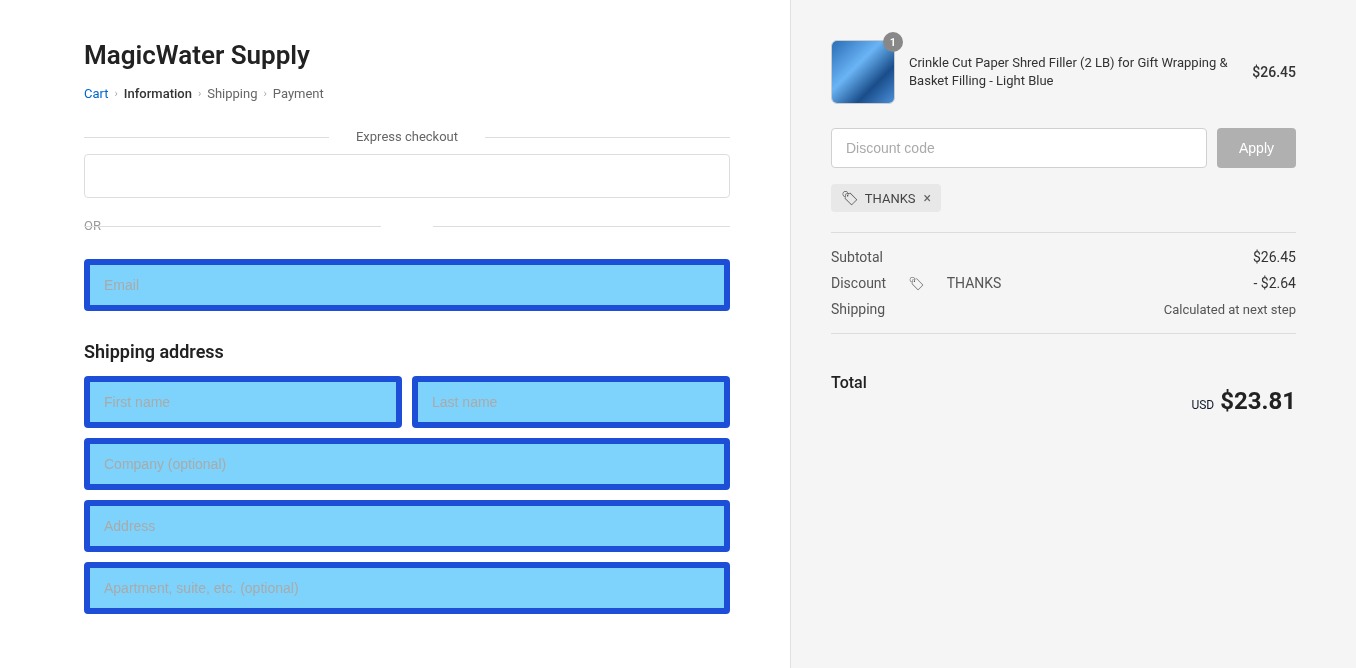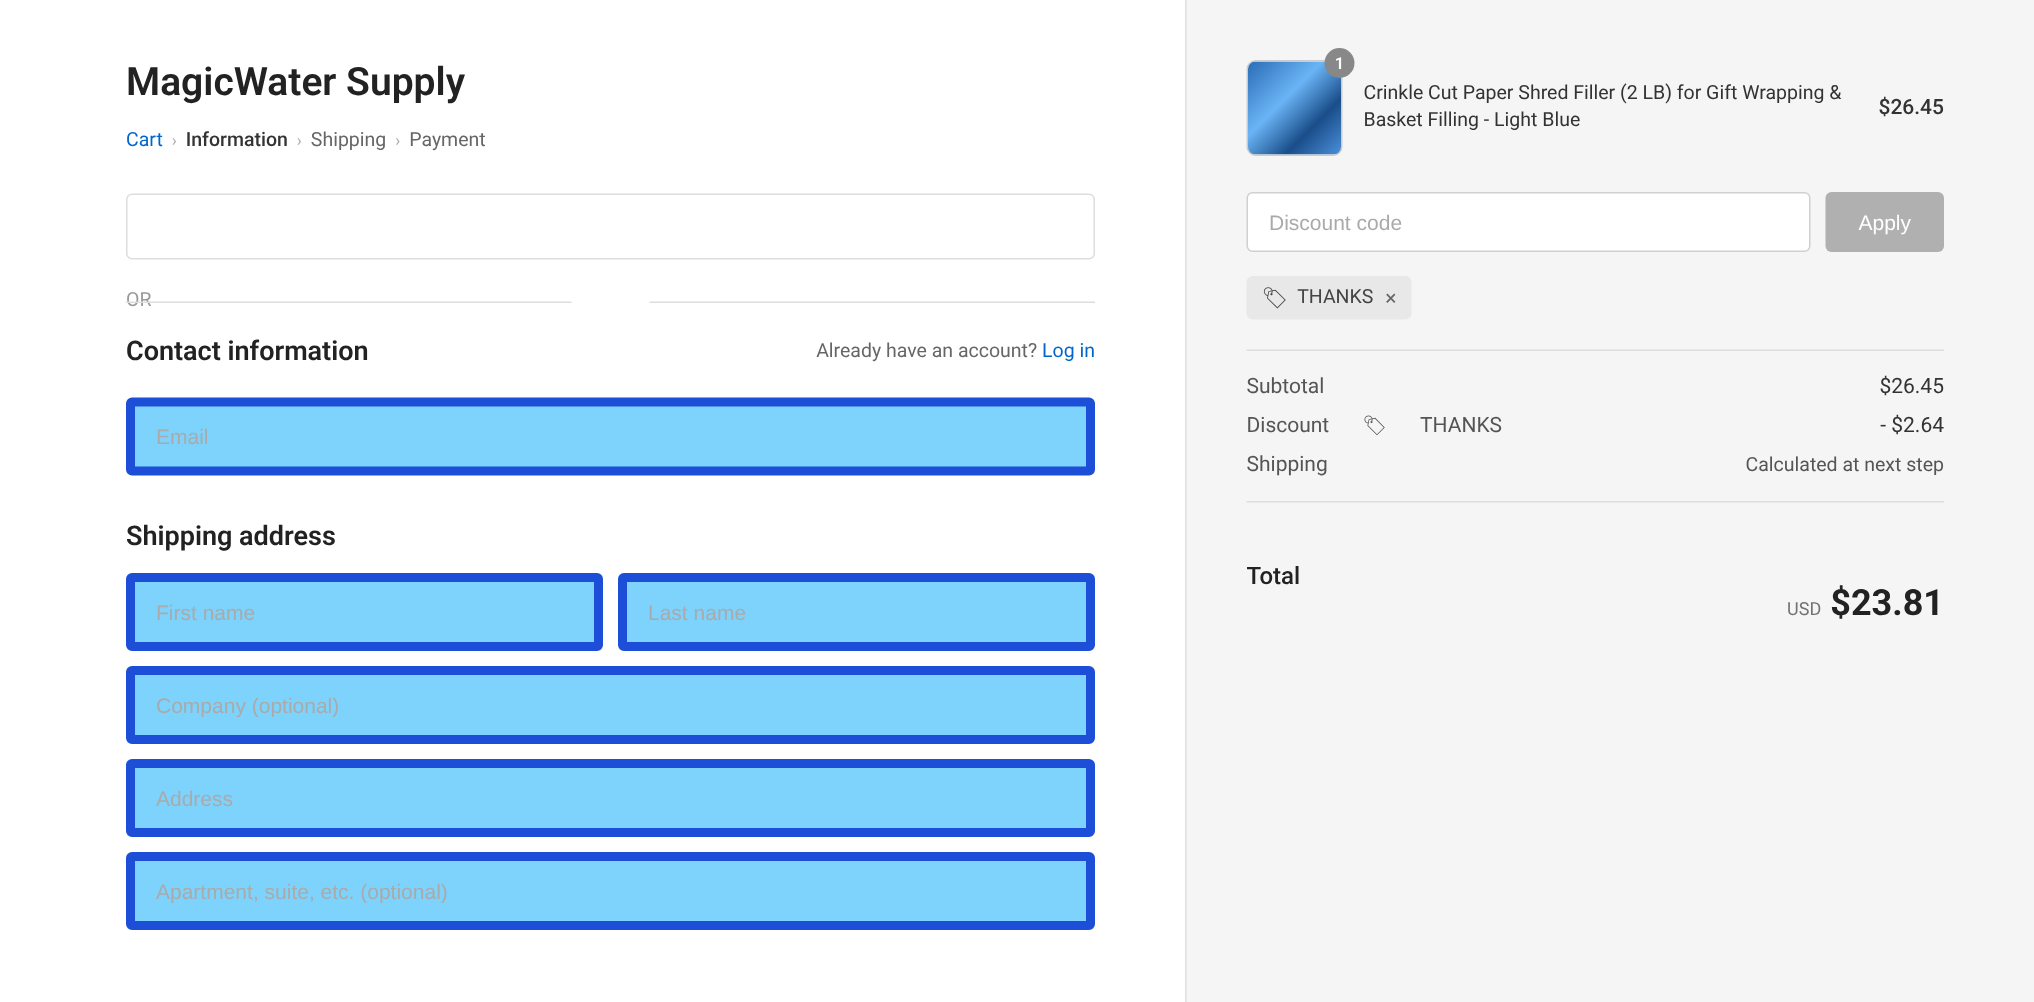--- a/index.html
+++ b/index.html
@@ -336,21 +336,21 @@
     }
 
     .total-value-wrap {
       display: flex;
       align-items: baseline;
       gap: 6px;
     }
 
     .total-currency {
       font-size: 12px;
-      color: #737373;
+      color: #0f172a;
       margin-top: 48px;
     }
 
     .total-amount {
       font-size: 24px;
       font-weight: 700;
       color: #222;
     }
   </style>
 </head>
@@ -363,32 +363,26 @@
     <a href="#">Cart</a>
     <span class="chevron">›</span>
     <span class="active">Information</span>
     <span class="chevron">›</span>
     <span>Shipping</span>
     <span class="chevron">›</span>
     <span>Payment</span>
   </nav>
 
   <div class="express-checkout-section">
+    <div class="express-checkout-label">Express checkout</div>
     <div class="express-checkout-box"></div>
   </div>
 
   <div class="or-divider">OR</div>
 
-  <div class="contact-row">
-    <h2 class="section-title" style="margin-bottom:0;">Contact information</h2>
-    <div class="already-account">
-      <span>Already have an account?</span>
-      <a href="#">Log in</a>
-    </div>
-  </div>
 
   <input class="form-input" type="email" style="margin-top: 10px;" placeholder="Email">
 
   <h2 class="section-title" style="margin-top:20px;">Shipping address</h2>
 
   <div class="name-row">
     <input class="form-input" type="text" placeholder="First name" style="">
     <input class="form-input" type="text" placeholder="Last name" style="">
   </div>
 

